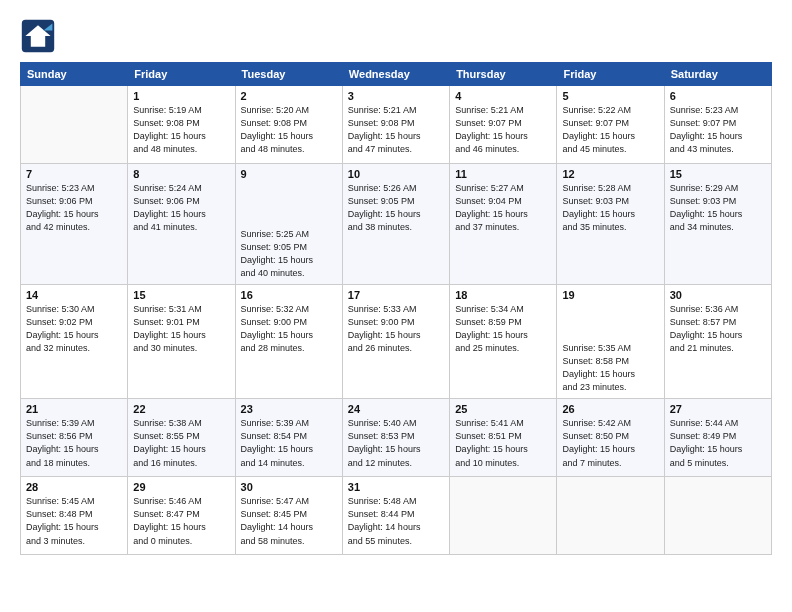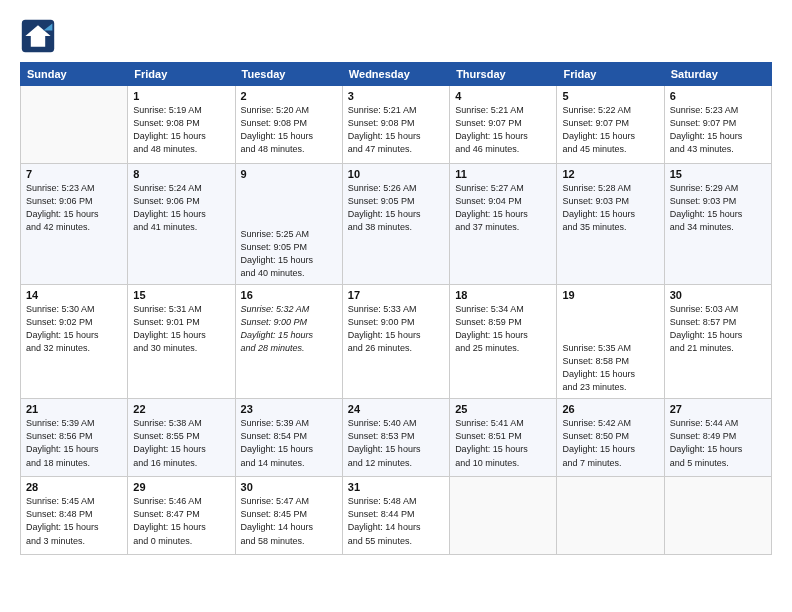--- a/index.html
+++ b/index.html
@@ -238,21 +238,21 @@
           </td>
           <td>
             <span class="day-num">15</span>
             <div class="day-detail" style="white-space: pre-line;">Sunrise: 5:31 AM
 Sunset: 9:01 PM
 Daylight: 15 hours
 and 30 minutes.</div>
           </td>
           <td>
             <span class="day-num">16</span>
-            <div class="day-detail" style="white-space: pre-line; font-style: italic;">Sunrise: 5:32 AM
+            <div class="day-detail" style="white-space: pre-line;">Sunrise: 5:32 AM
 Sunset: 9:00 PM
 Daylight: 15 hours
 and 28 minutes.</div>
           </td>
           <td>
             <span class="day-num">17</span>
             <div class="day-detail" style="white-space: pre-line;">Sunrise: 5:33 AM
 Sunset: 9:00 PM
 Daylight: 15 hours
 and 26 minutes.</div>
@@ -266,21 +266,21 @@
           </td>
           <td>
             <span class="day-num">19</span>
             <div class="day-detail" style="white-space: pre-line; margin-top: 41px;">Sunrise: 5:35 AM
 Sunset: 8:58 PM
 Daylight: 15 hours
 and 23 minutes.</div>
           </td>
           <td>
             <span class="day-num">30</span>
-            <div class="day-detail" style="white-space: pre-line;">Sunrise: 5:03 AM
+            <div class="day-detail" style="white-space: pre-line;">Sunrise: 5:36 AM
 Sunset: 8:57 PM
 Daylight: 15 hours
 and 21 minutes.</div>
           </td>
         </tr>
         <tr>
           <td>
             <span class="day-num">21</span>
             <div class="day-detail" style="white-space: pre-line;">Sunrise: 5:39 AM
 Sunset: 8:56 PM

